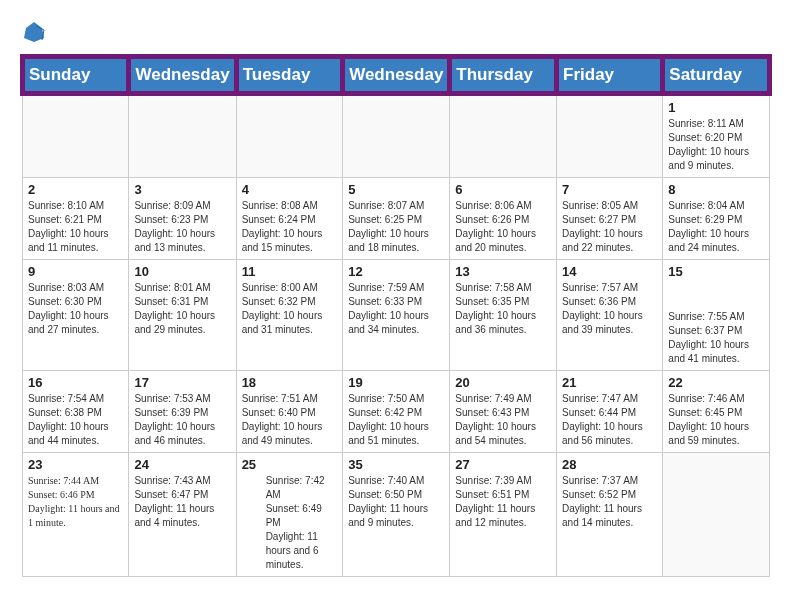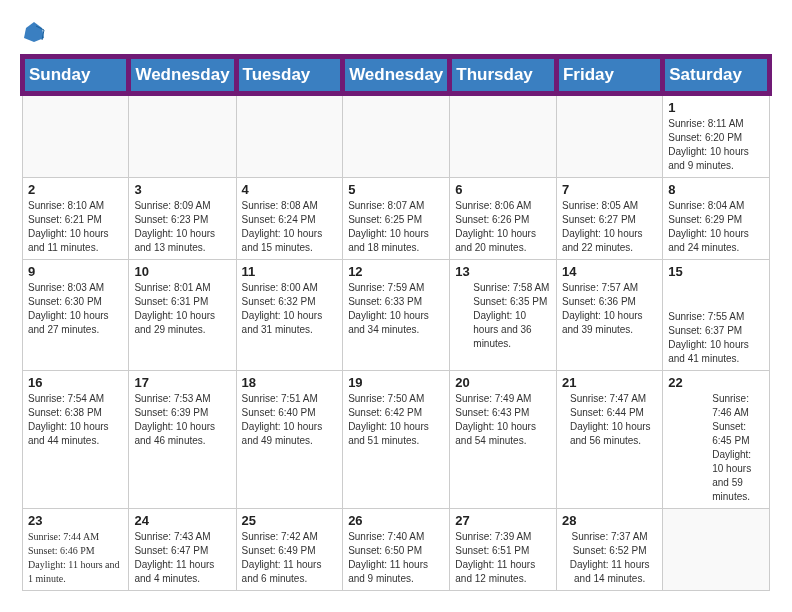--- a/index.html
+++ b/index.html
@@ -202,21 +202,21 @@
 Daylight: 10 hours and 31 minutes.</div>
         </td>
         <td>
           <span class="day-number">12</span>
           <div class="day-info" style="white-space: pre-line;">Sunrise: 7:59 AM
 Sunset: 6:33 PM
 Daylight: 10 hours and 34 minutes.</div>
         </td>
         <td>
           <span class="day-number">13</span>
-          <div class="day-info" style="white-space: pre-line; margin-left: 18px;">Sunrise: 7:58 AM
+          <div class="day-info" style="white-space: pre-line;">Sunrise: 7:58 AM
 Sunset: 6:35 PM
 Daylight: 10 hours and 36 minutes.</div>
         </td>
         <td>
           <span class="day-number">14</span>
           <div class="day-info" style="white-space: pre-line;">Sunrise: 7:57 AM
 Sunset: 6:36 PM
 Daylight: 10 hours and 39 minutes.</div>
         </td>
         <td>
@@ -252,64 +252,64 @@
 Daylight: 10 hours and 51 minutes.</div>
         </td>
         <td>
           <span class="day-number">20</span>
           <div class="day-info" style="white-space: pre-line;">Sunrise: 7:49 AM
 Sunset: 6:43 PM
 Daylight: 10 hours and 54 minutes.</div>
         </td>
         <td>
           <span class="day-number">21</span>
-          <div class="day-info" style="white-space: pre-line; margin-left: 8px;">Sunrise: 7:47 AM
+          <div class="day-info" style="white-space: pre-line;">Sunrise: 7:47 AM
 Sunset: 6:44 PM
 Daylight: 10 hours and 56 minutes.</div>
         </td>
         <td>
           <span class="day-number">22</span>
-          <div class="day-info" style="white-space: pre-line; margin-left: 44px;">Sunrise: 7:46 AM
+          <div class="day-info" style="white-space: pre-line;">Sunrise: 7:46 AM
 Sunset: 6:45 PM
 Daylight: 10 hours and 59 minutes.</div>
         </td>
       </tr>
       <tr>
         <td>
           <span class="day-number">23</span>
           <div class="day-info" style="white-space: pre-line; font-family: Liberation Serif, serif;">Sunrise: 7:44 AM
 Sunset: 6:46 PM
 Daylight: 11 hours and 1 minute.</div>
         </td>
         <td>
           <span class="day-number">24</span>
           <div class="day-info" style="white-space: pre-line;">Sunrise: 7:43 AM
 Sunset: 6:47 PM
 Daylight: 11 hours and 4 minutes.</div>
         </td>
         <td>
           <span class="day-number">25</span>
-          <div class="day-info" style="white-space: pre-line;">Sunrise: 7:42 AM
+          <div class="day-info" style="white-space: pre-line; margin-left: 24px;">Sunrise: 7:42 AM
 Sunset: 6:49 PM
 Daylight: 11 hours and 6 minutes.</div>
         </td>
         <td>
-          <span class="day-number">26</span>
+          <span class="day-number">35</span>
           <div class="day-info" style="white-space: pre-line;">Sunrise: 7:40 AM
 Sunset: 6:50 PM
 Daylight: 11 hours and 9 minutes.</div>
         </td>
         <td>
           <span class="day-number">27</span>
           <div class="day-info" style="white-space: pre-line;">Sunrise: 7:39 AM
 Sunset: 6:51 PM
 Daylight: 11 hours and 12 minutes.</div>
         </td>
         <td>
           <span class="day-number">28</span>
-          <div class="day-info" style="white-space: pre-line; text-align: center;">Sunrise: 7:37 AM
+          <div class="day-info" style="white-space: pre-line;">Sunrise: 7:37 AM
 Sunset: 6:52 PM
 Daylight: 11 hours and 14 minutes.</div>
         </td>
         <td class="empty"></td>
       </tr>
     </tbody>
 </table>
 
 </body></html>

